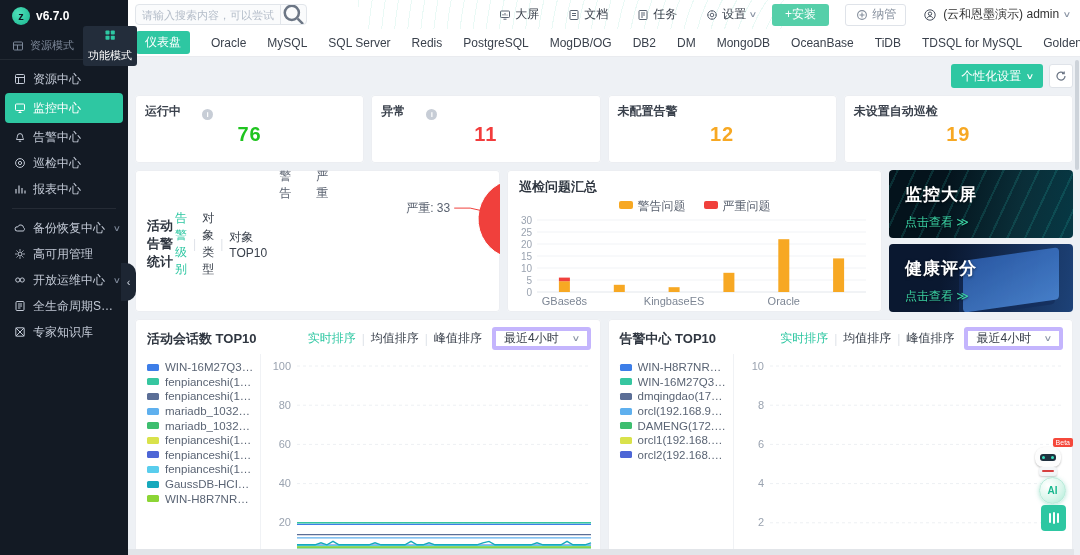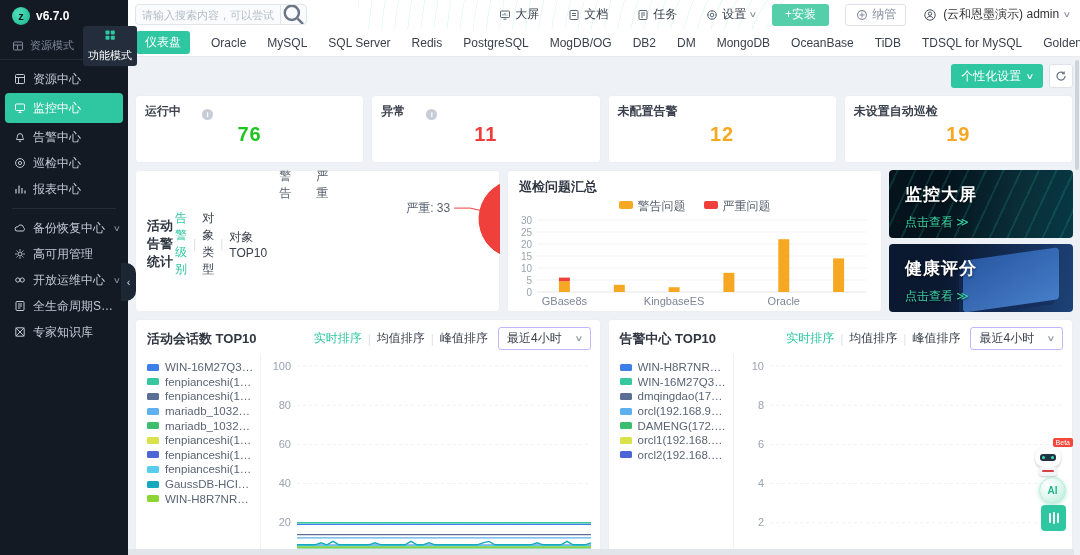--- a/index.html
+++ b/index.html
@@ -79,21 +79,21 @@
   .banner-teal::before{content:"";position:absolute;inset:0;background:repeating-linear-gradient(115deg,transparent 0 7px,rgba(47,214,196,.18) 7px 9px,transparent 9px 16px);opacity:.8;}
   .banner-blue{background:linear-gradient(100deg,#0a1830 30%,#17335f 75%,#1d4278);}
   .banner-blue::before{content:"";position:absolute;right:14px;top:10px;width:96px;height:52px;background:linear-gradient(160deg,#2f62b4,#4e8ad8);transform:skewY(-8deg);border-radius:4px;opacity:.85;box-shadow:-4px 4px 0 rgba(20,45,90,.8);}
   .banner-title{position:relative;color:#fff;font-size:17px;font-weight:bold;letter-spacing:1px;text-shadow:0 1px 3px rgba(0,0,0,.6);}
   .banner-link{position:relative;color:#3bd3a4;font-size:12px;margin-top:8px;display:inline-block;text-shadow:0 1px 2px rgba(0,0,0,.6);}
   
   .bottom-row{display:flex;gap:7px;margin-top:7px;flex:1;min-height:0;}
   .session-card{flex:1;display:flex;flex-direction:column;min-width:0;}
   .session-head{display:flex;align-items:center;padding:8px 10px 4px 12px;}
   .session-head h3{font-size:13px;color:#2f3640;}
-  .range-select{margin-left:10px;height:23px;border:1px solid #c4b5fd;border-radius:3px;display:flex;align-items:center;gap:14px;padding:0 8px;font-size:12px;color:#3a414c;cursor:pointer;background:#fff;}
+  .range-select{margin-left:10px;height:23px;border:4px solid #c4b5fd;border-radius:3px;display:flex;align-items:center;gap:14px;padding:0 8px;font-size:12px;color:#3a414c;cursor:pointer;background:#fff;}
   .session-body{flex:1;display:flex;min-height:0;}
   .legend-col{width:126px;min-width:126px;padding:6px 6px 6px 12px;border-right:1px solid #f0f2f5;overflow:hidden;}
   .legend-item{display:flex;align-items:center;gap:6px;height:14.6px;cursor:pointer;}
   .legend-item .sw{width:12px;height:7px;border-radius:1.5px;flex:0 0 auto;}
   .legend-item .nm{font-size:11.5px;color:#5a6474;white-space:nowrap;overflow:hidden;text-overflow:ellipsis;}
   .line-chart{flex:1;min-width:0;}
   
   .robot{position:absolute;right:13px;top:443px;width:36px;height:34px;z-index:8;cursor:pointer;}
   .robot .head{position:absolute;left:4px;top:4px;width:26px;height:20px;background:#fdfdfd;border-radius:9px 9px 8px 8px;box-shadow:0 1px 2px rgba(0,0,0,.25);}
   .robot .visor{position:absolute;left:9px;top:11px;width:16px;height:7px;background:#20313f;border-radius:3px;}

